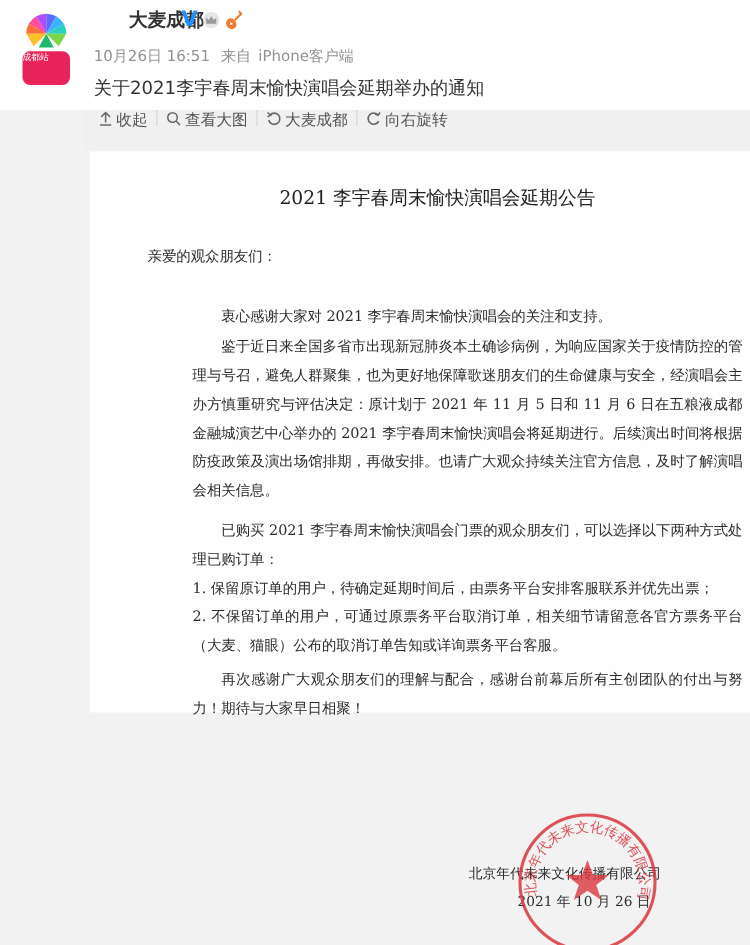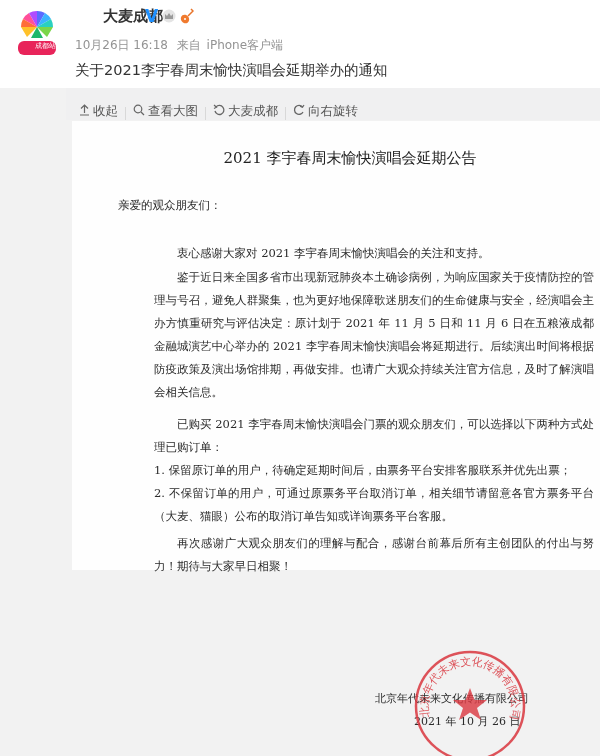--- a/index.html
+++ b/index.html
@@ -11,21 +11,21 @@
   }
   .post-header { position:absolute; left:0; top:0; width:600px; height:88px; background:#fff; }
   .avatar { position:absolute; left:14px; top:6px; width:46px; height:46px; }
   .username { position:absolute; left:75px; top:7px; font-size:15px; font-weight:bold; color:#333;margin-left:28px; }
   .badges { position:absolute; left:145px; top:6px; display:flex; align-items:center; gap:4px; }
   .meta { position:absolute; left:75px; top:37px; font-size:12px; color:#939393; white-space:nowrap; }
   .meta span { margin-right:5px; }
   .post-text { position:absolute; left:75px; top:61px; font-size:14.5px; color:#333; white-space:nowrap; }
 
   .media-wrap { position:absolute; left:0; top:88px; width:600px; height:668px; background:#f2f2f2; }
-  .toolbar { position:absolute; left:66px; top:0; width:534px; height:32px; background:#f0f0f1; display:flex; align-items:flex-end; padding-left:6px; box-sizing:border-box; }
+  .toolbar { position:absolute; left:66px; top:0; width:534px; height:32px; background:#f0f0f1; display:flex; align-items:flex-start; padding-left:6px; box-sizing:border-box; }
   .tool { display:flex; align-items:center; font-size:12.5px; color:#555; cursor:pointer; padding:0 7px; }
   .tool .ic { margin-right:3px; font-size:12px; color:#666; }
   .sep { width:1px; height:13px; background:#d8d8d8; }
 
   .doc { position:absolute; left:72px; top:33px; width:528px; height:449px; background:#fefefe;
          font-family:"DejaVu Serif","Liberation Serif",serif; color:#2b2b2b; }
   .doc-title { position:absolute; left:0; width:100%; top:28px; text-align:center; font-size:15px; color:#222; padding-left:28px; box-sizing:border-box; }
   .salutation { position:absolute; left:46px; top:77px; font-size:11.5px; }
   .para { position:absolute; left:46px; width:440px; font-size:11.5px; line-height:23px; text-align:justify;margin-left:36px; }
   .para.indent { text-indent:2em; }
@@ -48,40 +48,40 @@
         <path d="M0,0 L-8,-14 A16,16 0 0 1 0,-16 Z" fill="#b04cff"></path>
         <path d="M0,0 L0,-16 A16,16 0 0 1 8,-14 Z" fill="#5a6bff"></path>
         <path d="M0,0 L8,-14 A16,16 0 0 1 14,-8 Z" fill="#3bb3ff"></path>
         <path d="M0,0 L14,-8 A16,16 0 0 1 16,0 Z" fill="#2ad0c0"></path>
         <path d="M0,0 L-16,0 A16,16 0 0 1 -14,-8 Z" fill="#ff6d3a"></path>
         <path d="M0,0 L-10,10 L-16,0 Z" fill="#ffc12a"></path>
         <path d="M0,0 L16,0 L10,10 Z" fill="#7bd64a"></path>
         <path d="M0,0 L-6,11 L6,11 Z" fill="#1fb86b"></path>
       </g>
     </svg>
-    <div style="position:absolute;left:4px;top:35px;width:38px;height:14px;border-radius:6px;background:#e8245a;color:#fff;font-size:7px;line-height:11px;text-align:right;">成都站</div>
+    <div style="position:absolute;left:4px;top:35px;width:38px;height:27px;border-radius:6px;background:#e8245a;color:#fff;font-size:7px;line-height:11px;text-align:left;">成都站</div>
   </div>
 
   <div class="username">大麦成都</div>
 
   <div class="badges">
     <span style="color:#1e90ff;font-weight:bold;font-size:17px;font-family:'DejaVu Sans',sans-serif;">V</span>
     <svg width="14" height="14" viewBox="0 0 14 14">
       <circle cx="7" cy="7" r="6.5" fill="#e4e4e4"></circle>
       <path d="M3,10 L3,5 L5,7 L7,4 L9,7 L11,5 L11,10 Z" fill="#9a9a9a"></path>
     </svg>
     <svg width="14" height="16" viewBox="0 0 14 16">
       <path d="M11,1 L13,3 L8,8" stroke="#e8742a" stroke-width="1.5" fill="none"></path>
       <ellipse cx="5" cy="11" rx="4" ry="4.5" fill="#f07a2e" transform="rotate(-35 5 11)"></ellipse>
       <circle cx="5" cy="11" r="1" fill="#fff"></circle>
     </svg>
   </div>
 
   <div class="meta">
-    <span>10月26日 16:18</span>
+    <span>10月26日 16:51</span>
     <span style="margin-right:2px;">来自</span>
     <span>iPhone客户端</span>
   </div>
 
   <div class="post-text">关于2021李宇春周末愉快演唱会延期举办的通知</div>
 </div>
 
 <div class="media-wrap">
   <div class="toolbar">
     <div class="tool">

